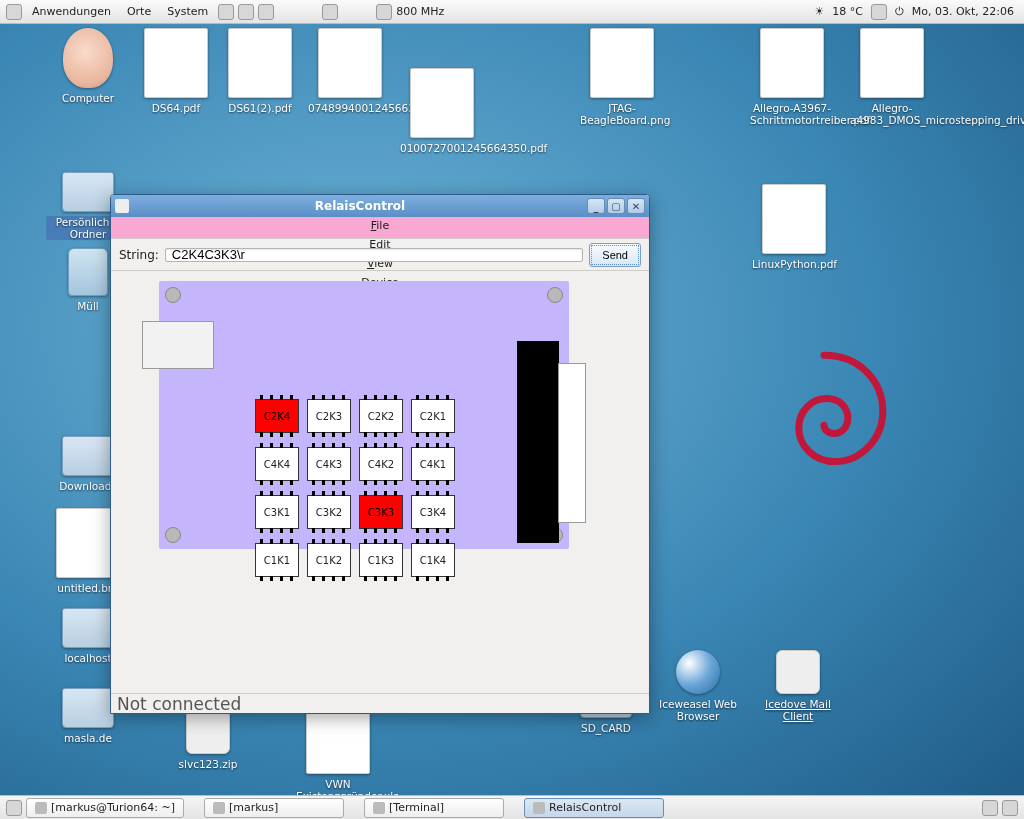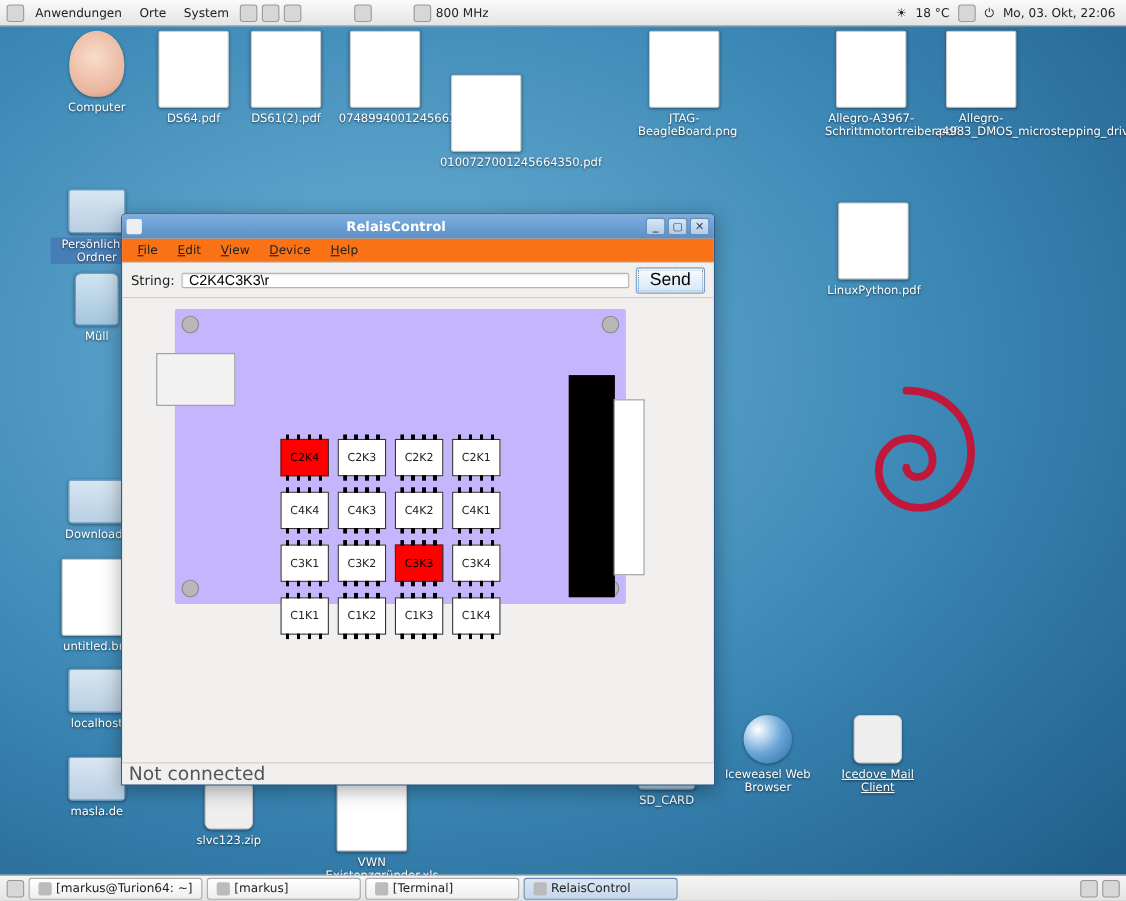--- a/index.html
+++ b/index.html
@@ -80,34 +80,34 @@
 .titlebar {
   height: 22px; background: linear-gradient(#7daee0,#5a8fc6);
   border-radius: 3px 3px 0 0; display: flex; align-items: center; color: #fff;
   font-weight: bold; font-size: 12px; padding: 0 4px;
 }
 .titlebar .ico { width: 14px; height: 14px; background: #eee; border-radius: 2px; margin-right: 6px; }
 .titlebar .title { flex: 1; text-align: center; }
 .titlebar .wbtn { width: 18px; height: 16px; margin-left: 2px; background: linear-gradient(#d6e6f6,#b1cce8);
   border: 1px solid #6a8db5; border-radius: 3px; display: flex; align-items: center; justify-content: center;
   font-size: 10px; color: #345; cursor: pointer; }
-.menubar { height: 22px; background: #f97316; border-bottom: 1px solid #d0cdc8;
-  display: flex; align-items: center; padding: 0 6px; gap: 2px; }
+.menubar { height: 22px; background: #f9a8d4; border-bottom: 1px solid #d0cdc8;
+  display: flex; align-items: center; padding: 0 6px; gap: 2px; flex-direction: column; }
 .menubar .m { padding: 2px 8px; cursor: pointer; }
 .menubar .m u { text-decoration: underline; }
 .toolbar { height: 32px; display: flex; align-items: center; padding: 4px 8px; gap: 6px;
   border-bottom: 1px solid #d0cdc8; }
 .toolbar label { font-size: 12px; }
 .toolbar input {
   flex: 1; height: 14px; border: 1px solid #b5b5b5; border-radius: 2px;
   box-shadow: inset 0 1px 2px rgba(0,0,0,.1); padding: 0 6px; font-size: 13px;
 }
 .toolbar button {
   height: 24px; padding: 0 12px; border: 1px solid #7fa0c4; border-radius: 3px;
-  background: linear-gradient(#f9fcff,#d6e6f6); cursor: pointer; font-size: 16px;
+  background: linear-gradient(#f9fcff,#d6e6f6); cursor: pointer; font-size: 11px;
   outline: 1px dotted #5a8fc6; outline-offset: -3px;
 }
 .content { flex: 1; padding: 10px 18px; overflow: hidden; }
 .content h3 { font-size: 15px; font-weight: bold; margin: 4px 0 18px 30px; }
 .statusbar { height: 20px; border-top: 1px solid #d0cdc8; background: #f2f0ee;
   display: flex; align-items: center; padding: 0 6px; font-size: 17px; color: #555; }
 
 
 .board-wrap { position: relative; margin-left: 30px; }
 .board {
@@ -312,21 +312,21 @@
       </div>
     </div>
     <div class="statusbar">
       <span>Not connected</span>
     </div>
   </div>
 </div>
 
 <div class="bottom-panel">
   <span class="foot-icon"></span>
-  <div id="tasks" style="display:flex;gap:4px">
+  <div id="tasks" style="display:flex;gap:20px">
       <div class="task-btn">
         <span class="ico"></span>
         <span>[markus@Turion64: ~]</span>
       </div>
       <div class="task-btn">
         <span class="ico"></span>
         <span>[markus]</span>
       </div>
       <div class="task-btn">
         <span class="ico"></span>

